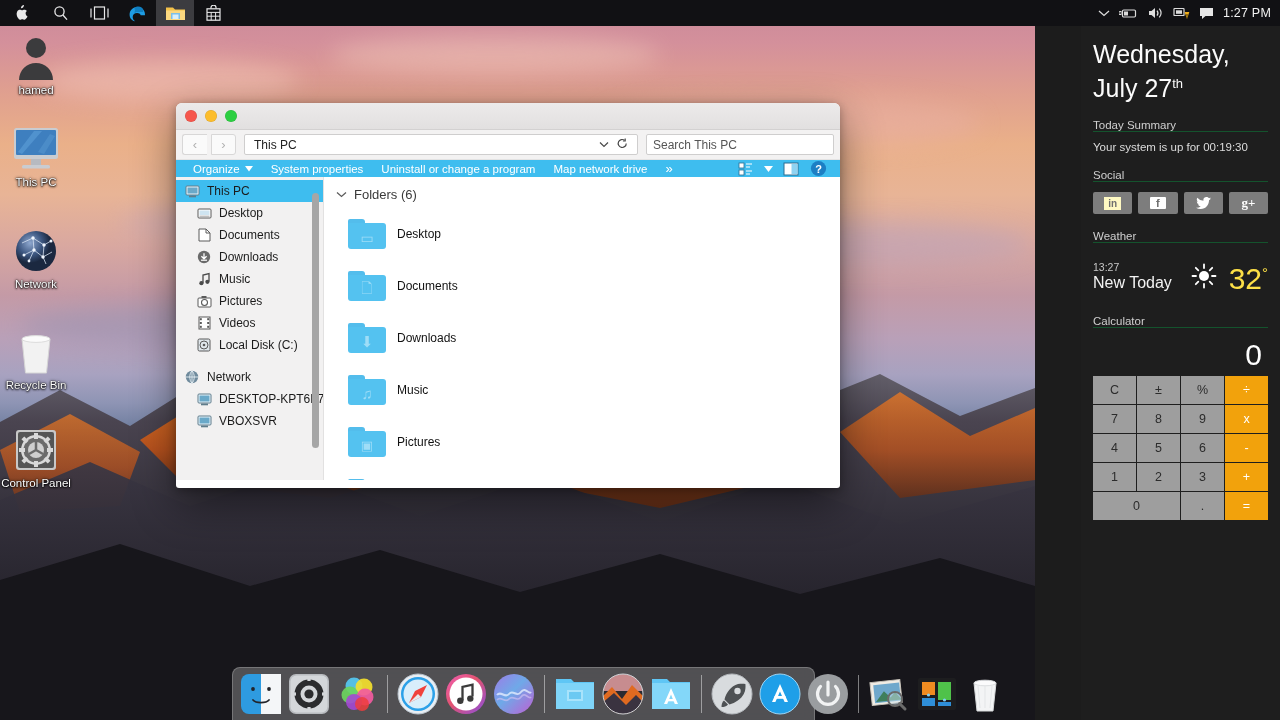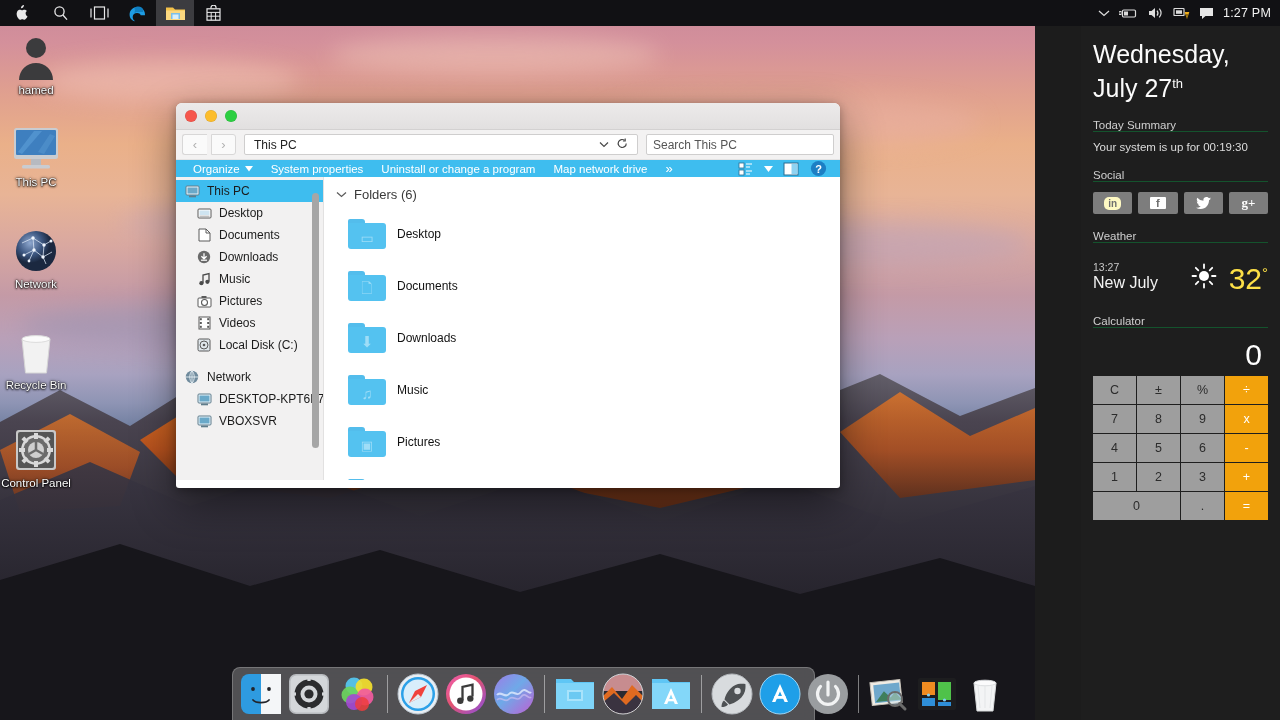--- a/index.html
+++ b/index.html
@@ -718,40 +718,40 @@
     <span>Wednesday,</span><br>
     <span>July 27</span><sup>th</sup>
   </div>
 
   <div class="sb-sec">Today Summary</div>
   <div id="sb-uptime">Your system is up for 00:19:30</div>
 
   <div class="sb-sec">Social</div>
   <div id="social-row">
     <div class="soc">
-      <span style="background:#fef9c3;color:#6f6f6f;font-size:10px;padding:1px 4px;border-radius:5px;">in</span>
+      <span style="background:#fef9c3;color:#6f6f6f;font-size:10px;padding:1px 4px;border-radius:0;">in</span>
     </div>
     <div class="soc">
       <span style="background:#fff;color:#6f6f6f;font-size:11px;padding:0 6px;border-radius:1px;">f</span>
     </div>
     <div class="soc">
       <svg width="15" height="13" viewBox="0 0 15 13">
         <path d="M15 1.6a6 6 0 0 1-1.7.5A3 3 0 0 0 14.6.4a6 6 0 0 1-1.9.7A3 3 0 0 0 7.5 3.8 8.5 8.5 0 0 1 1.3.7a3 3 0 0 0 .9 4 3 3 0 0 1-1.4-.4 3 3 0 0 0 2.4 3 3 3 0 0 1-1.3 0 3 3 0 0 0 2.8 2.1A6 6 0 0 1 0 10.7a8.5 8.5 0 0 0 4.6 1.4c5.5 0 8.6-4.7 8.4-8.9A6 6 0 0 0 15 1.6z" fill="#fff"></path>
       </svg>
     </div>
     <div class="soc">
       <span style="font-size:13px;font-family:'Liberation Serif',serif;">g+</span>
     </div>
   </div>
 
   <div class="sb-sec">Weather</div>
   <div id="weather-row">
     <div>
       <div id="w-time">13:27</div>
-      <div id="w-city">New July</div>
+      <div id="w-city">New Today</div>
     </div>
     <div style="margin-left:auto;display:flex;align-items:center;">
       <svg width="26" height="26" viewBox="0 0 26 26">
         <circle cx="13" cy="13" r="5" fill="#fff"></circle>
         <g stroke="#fff" stroke-width="1.8" stroke-linecap="round">
           <line x1="13" y1="1.5" x2="13" y2="5"></line>
             <line x1="13" y1="21" x2="13" y2="24.5"></line>
           <line x1="1.5" y1="13" x2="5" y2="13"></line>
             <line x1="21" y1="13" x2="24.5" y2="13"></line>
           <line x1="4.8" y1="4.8" x2="7.3" y2="7.3"></line>

